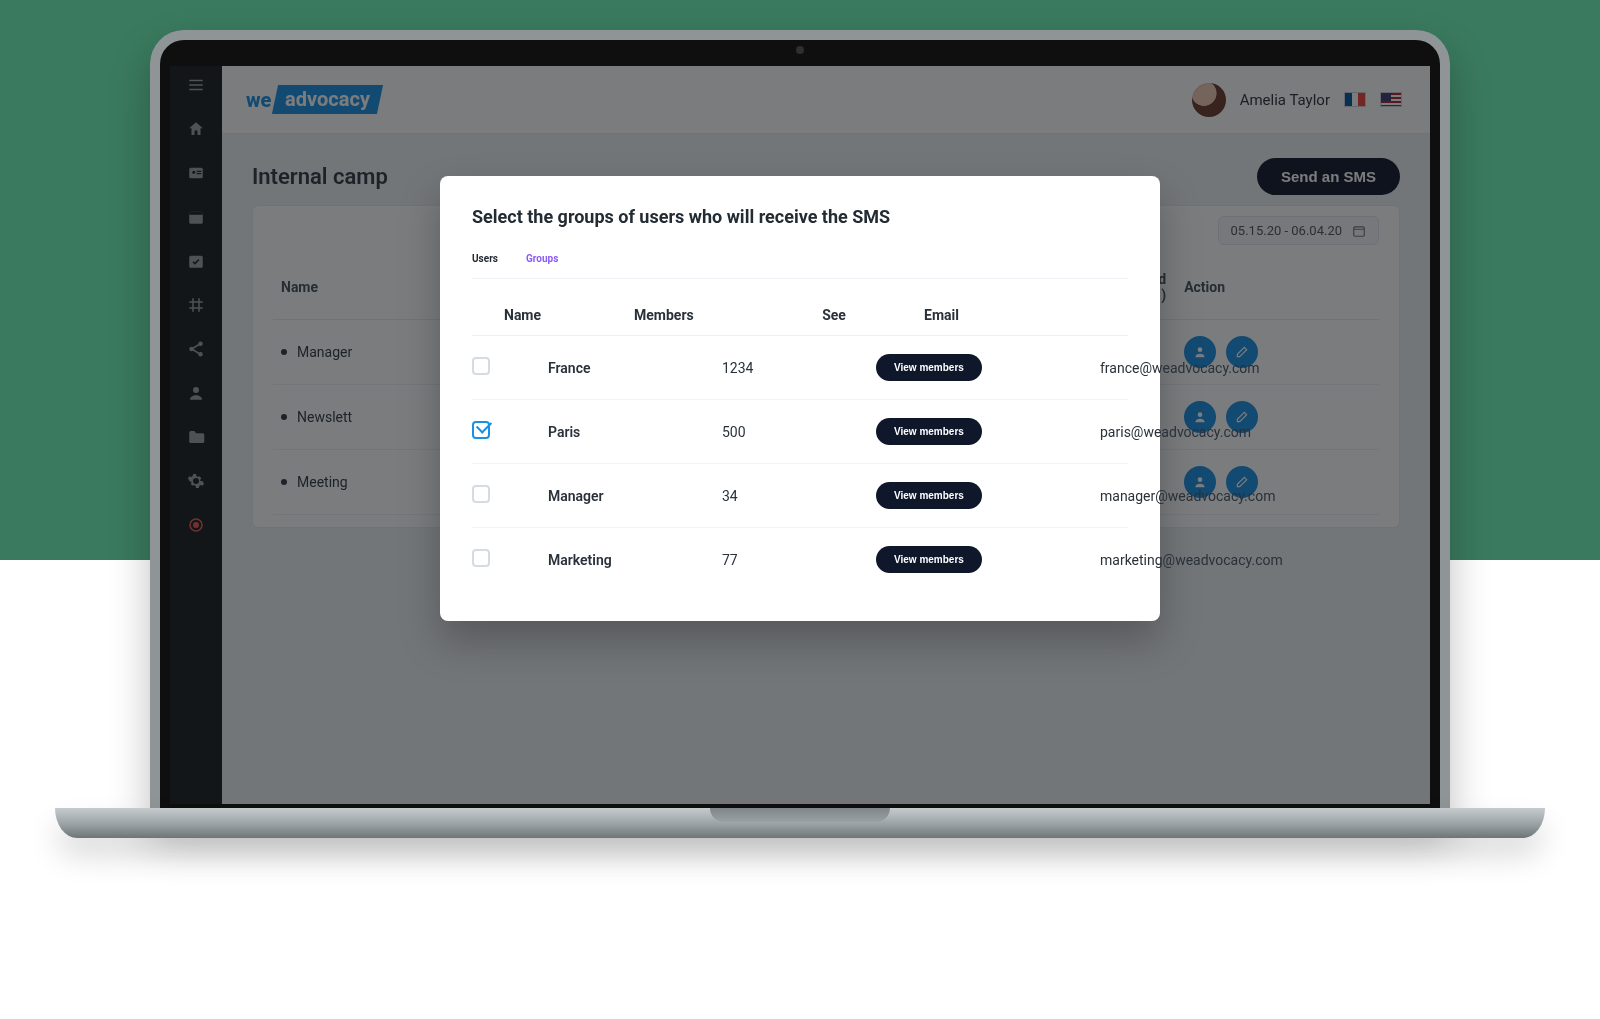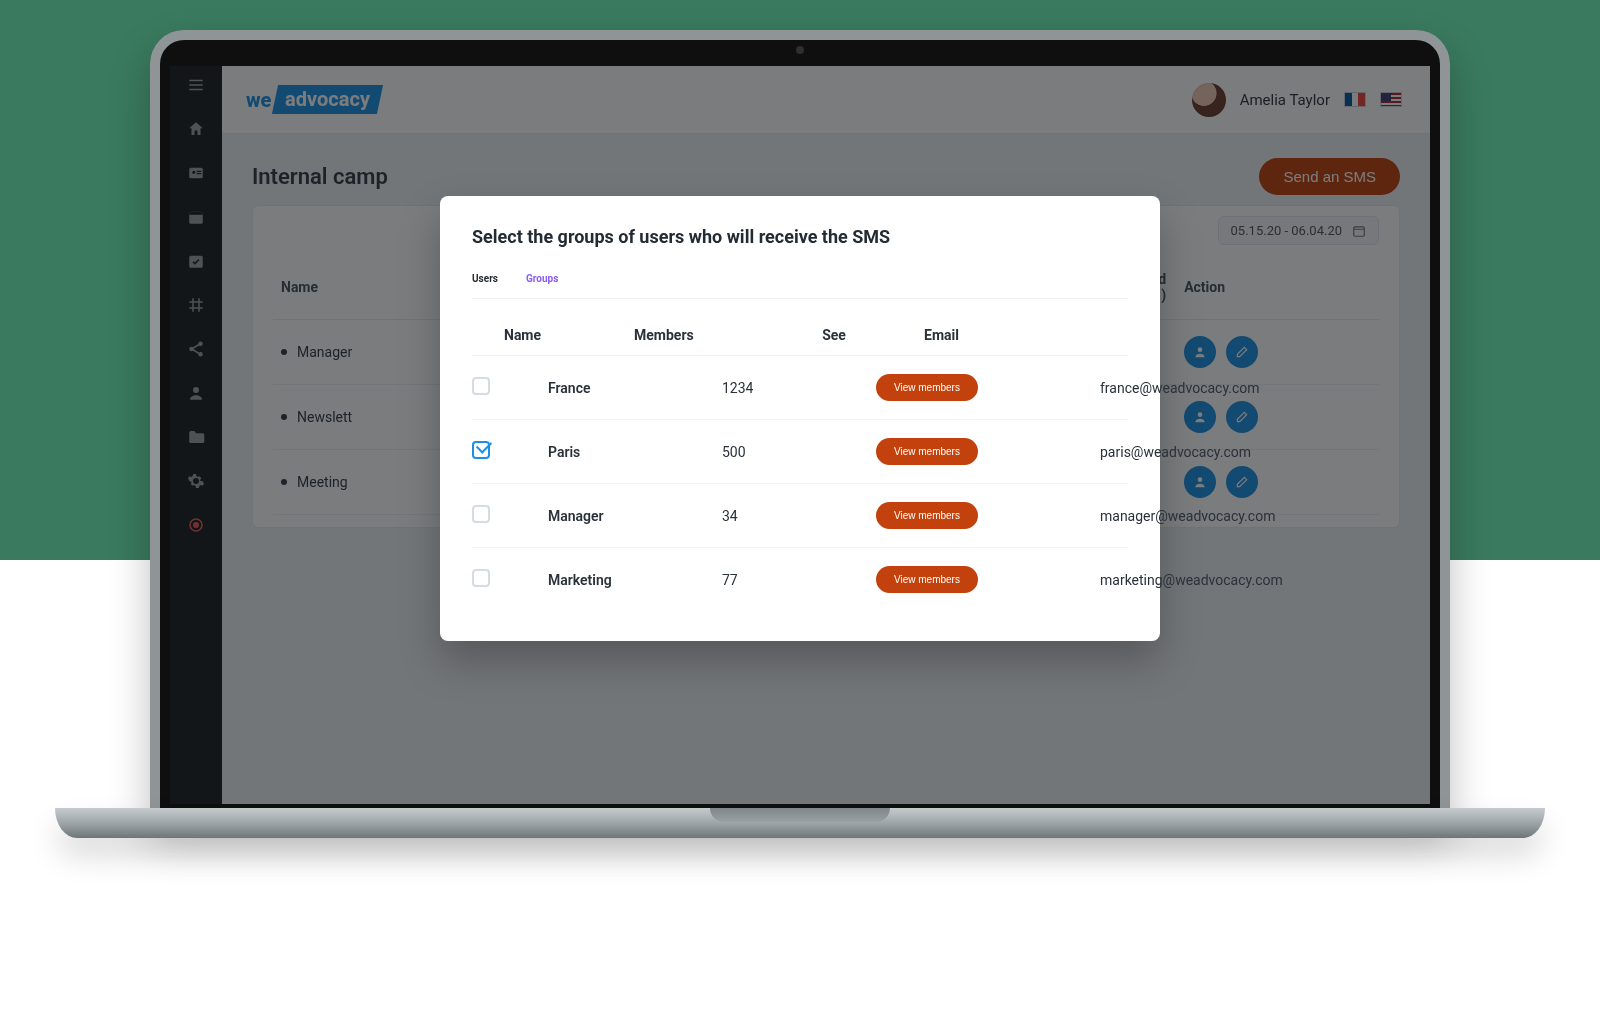--- a/index.html
+++ b/index.html
@@ -149,22 +149,22 @@
     z-index: 1;
   }
   .page-header-row {
     display:flex; align-items:center; justify-content:space-between;
     margin-bottom: 10px;
   }
   .page-title {
     font-size: 22px; font-weight: 600; color: #2f3a46;
   }
   .btn-primary {
-    background: #c2410c; color: #fff; border: none;
-    padding: 10px 24px; font-size: 15px; font-weight: 400;
+    background: #0f172a; color: #fff; border: none;
+    padding: 10px 24px; font-size: 15px; font-weight: 700;
     border-radius: 22px; cursor: pointer;
   }
   .btn-primary.small { padding: 8px 18px; font-size: 10px; border-radius: 20px; }
   .card {
     background: #fdfefe;
     border: 1px solid #e6eaee;
     border-radius: 6px;
     padding: 10px 20px 12px 20px;
   }
   .date-row {
@@ -204,21 +204,20 @@
     position: absolute;
     top: 110px;
     left: 50%;
     transform: translateX(-50%);
     width: 720px;
     background: #ffffff;
     border-radius: 8px;
     box-shadow: 0 20px 40px rgba(0,0,0,0.25);
     padding: 30px 32px 30px 32px;
     z-index: 10;
-    margin-top: 20px;
   }
   .modal h2 {
     font-size: 18px; font-weight: 700; color: #232b33;
     margin-bottom: 26px;
   }
   .tabs {
     display:flex; gap: 28px;
     font-size: 10px; font-weight: 700;
     border-bottom: 1px solid #edf1f5;
     padding-bottom: 14px;

